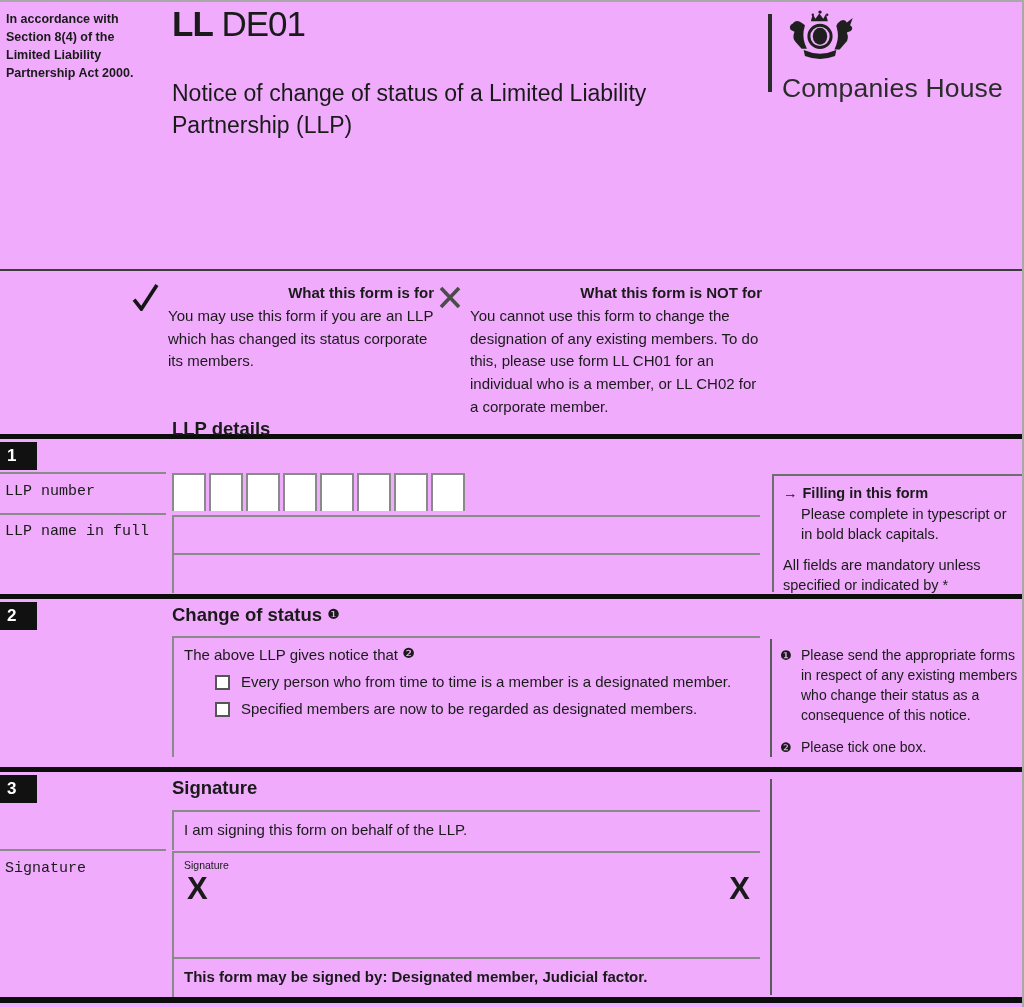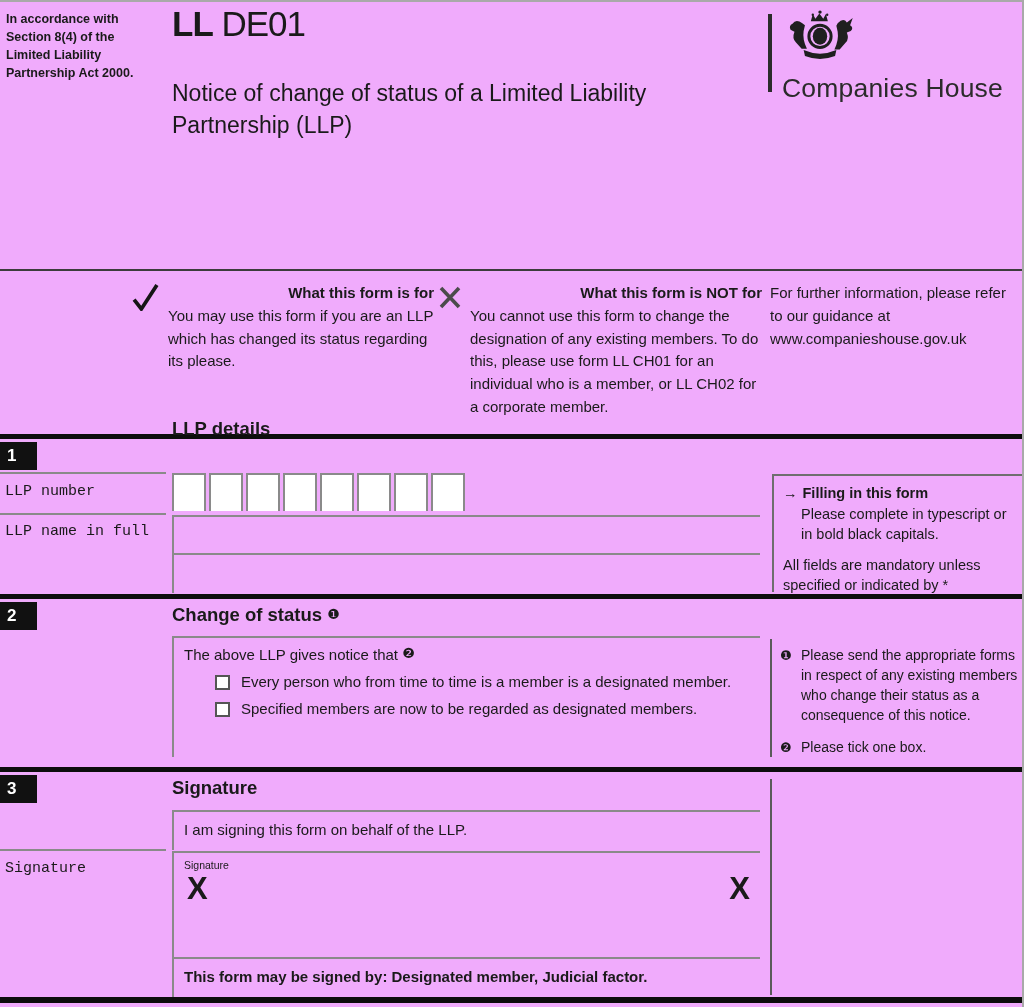--- a/index.html
+++ b/index.html
@@ -111,32 +111,31 @@
     <div class="logo-text">Companies House</div>
   </div>
 
   <div class="abs rule-top"></div>
 
   <svg class="abs intro-icon check-icon" viewBox="0 0 26 26">
     <path d="M2 15 L9 24 L24 1" fill="none" stroke="#151515" stroke-width="3.6"></path>
   </svg>
   <div class="abs intro-col col-for">
     <div class="hd">What this form is for</div>
-    <div>You may use this form if you are an LLP which has changed its status regarding its please.</div>
+    <div>You may use this form if you are an LLP which has changed its status corporate its members.</div>
   </div>
 
   <svg class="abs cross-icon" viewBox="0 0 24 24">
     <path d="M3 3 L21 22 M21 3 L3 22" fill="none" stroke="#4b4b4b" stroke-width="3.6"></path>
   </svg>
   <div class="abs intro-col col-notfor">
     <div class="hd">What this form is NOT for</div>
     <div>You cannot use this form to change the designation of any existing members. To do this, please use form LL CH01 for an individual who is a member, or LL CH02 for a corporate member.</div>
   </div>
 
-  <div class="abs col-info">For further information, please refer to our guidance at www.companieshouse.gov.uk</div>
 
   <div class="abs secbar" style="top:432px"></div>
   <div class="abs badge" style="top:440px">1</div>
   <div class="abs sec-h" style="top:416px">LLP details</div>
 
   <div class="abs lbl-rule" style="top:470px"></div>
   <div class="abs side-lbl" style="top:481px">LLP number</div>
   <div class="abs cells" id="llp-cells">
       <div class="cell"></div>
       <div class="cell"></div>

